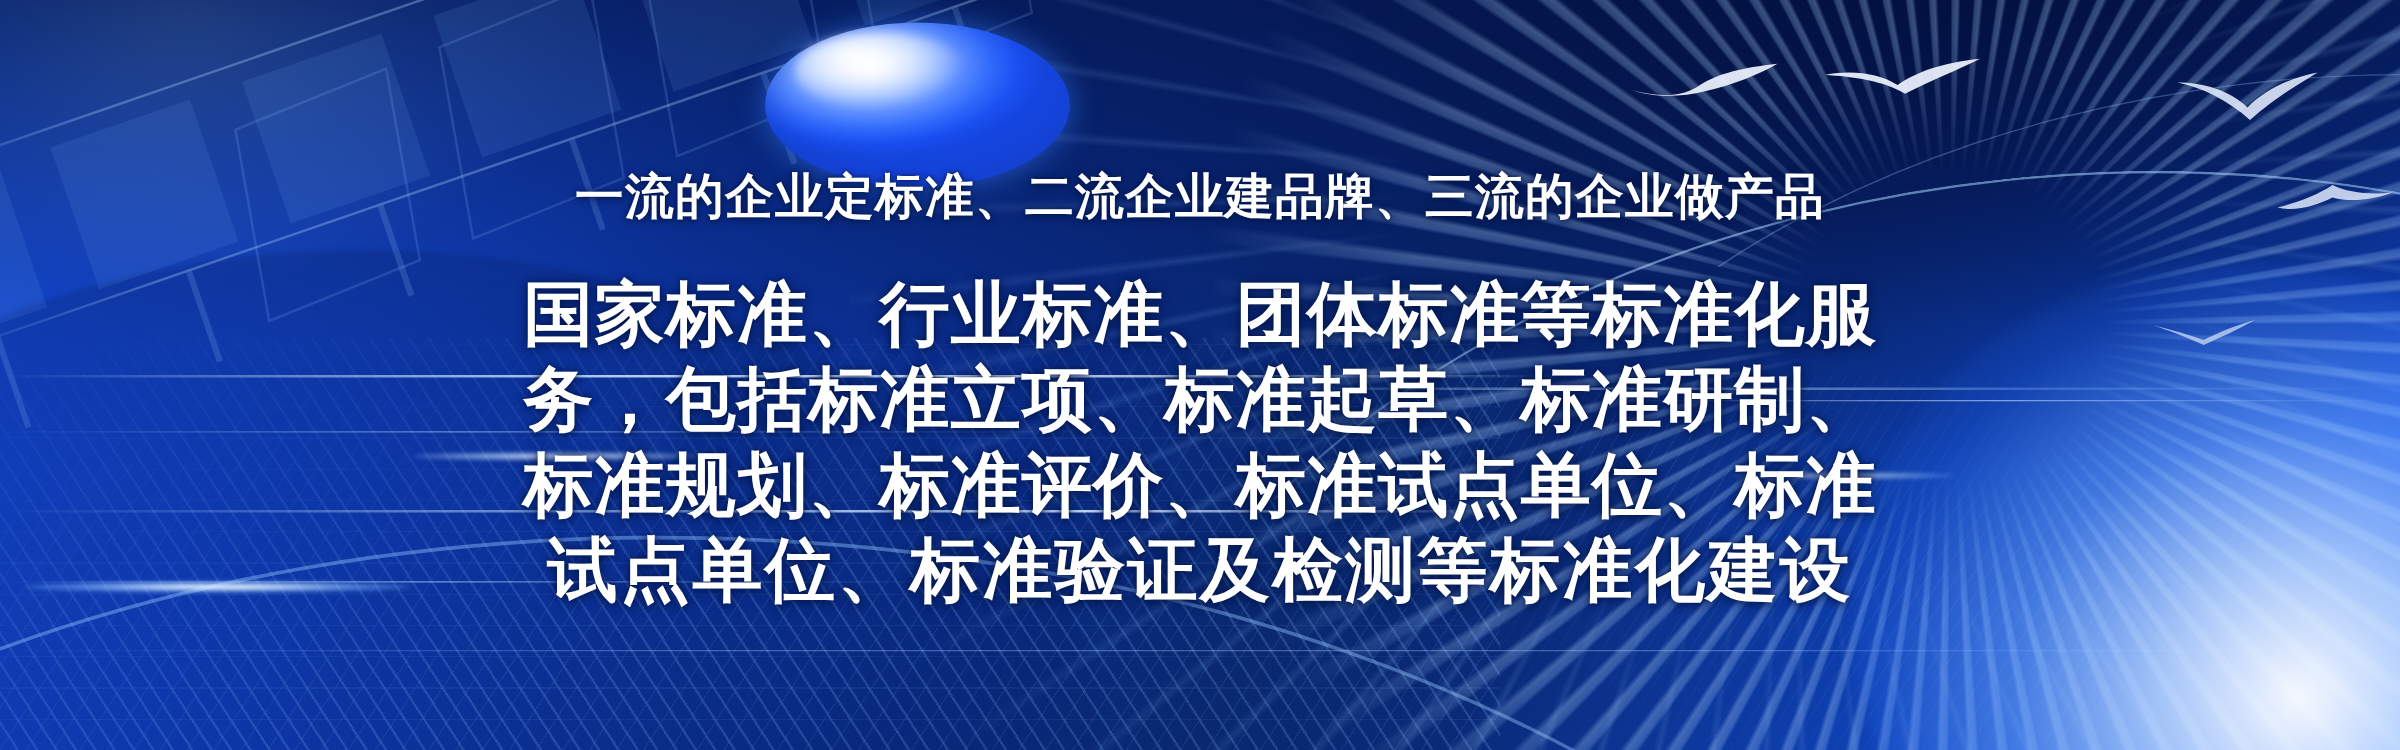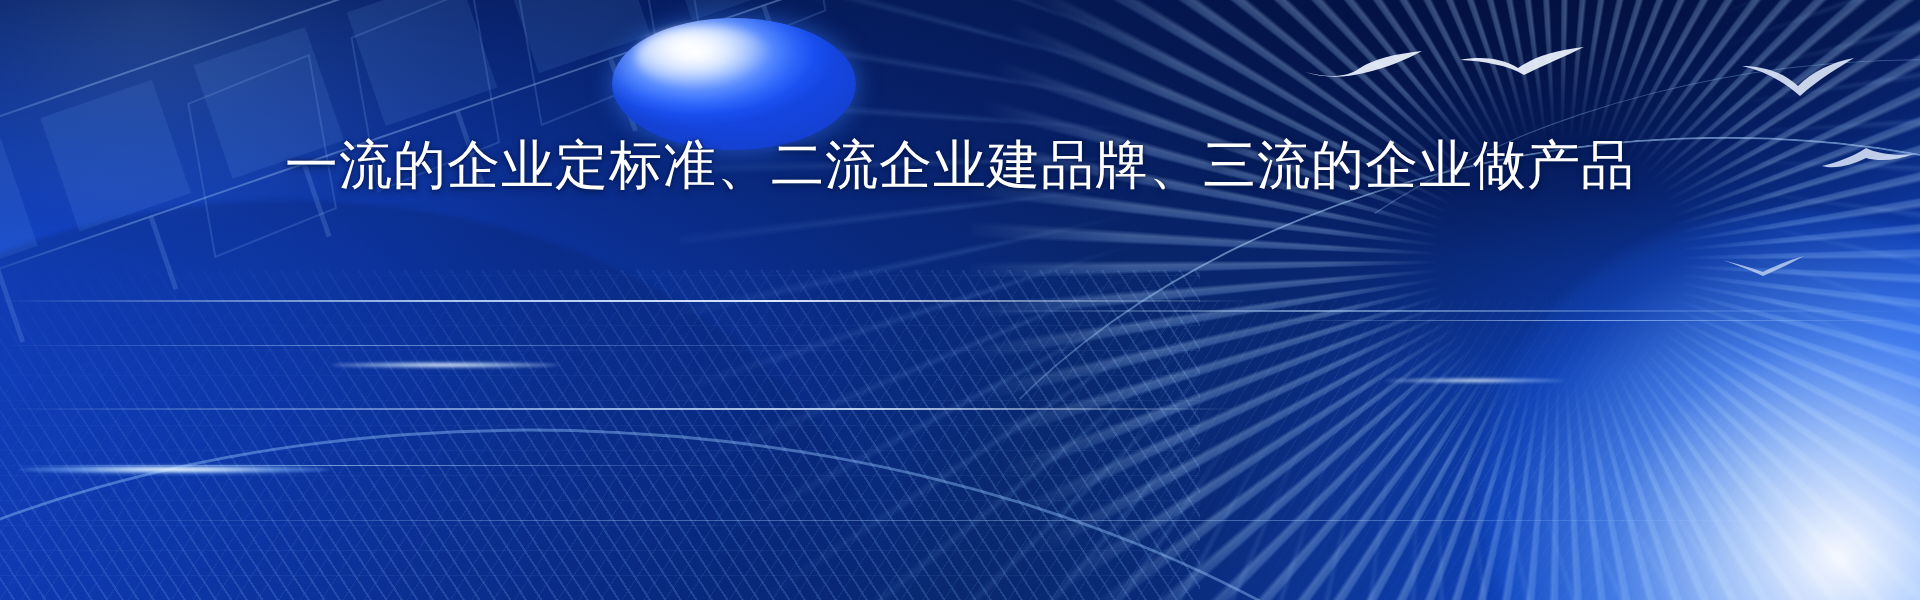--- a/index.html
+++ b/index.html
@@ -300,22 +300,22 @@
   .content {
     position: absolute;
     inset: 0;
     display: flex;
     flex-direction: column;
     align-items: center;
     z-index: 20;
   }
   .headline {
     margin-top: 138px;
-    font-size: 53px;
-    font-weight: normal;
+    font-size: 39px;
+    font-weight: bold;
     color: #ffffff;
     letter-spacing: 1px;
     line-height: 1;
     text-shadow: 0 2px 7px rgba(2,20,70,.85), 0 0 3px rgba(2,20,70,.8);
     white-space: nowrap;
   }
   .subtext {
     margin-top: 40px;
     width: 1252px;
     text-align: center;
@@ -415,15 +415,21 @@
   </div>
   <div class="gull" style="left:1720px; top:252px;">
     <svg width="86" height="26" viewBox="0 0 86 26">
       <path d="M2 8 C18 12, 32 16, 43 20 C54 14, 70 8, 84 4 C70 12, 56 18, 43 24 C30 18, 14 12, 2 8 Z" fill="#cddcf5" opacity="0.75"></path>
     </svg>
   </div>
 
   <div class="content">
     <div class="headline">一流的企业定标准、二流企业建品牌、三流的企业做产品</div>
 
+    <div class="subtext">
+      <span class="ln l1">国家标准、行业标准、团体标准等标准化服</span>
+      <span class="ln l2">务，包括标准立项、标准起草、标准研制、</span>
+      <span class="ln l3">标准规划、标准评价、标准试点单位、标准</span>
+      <span class="ln l4">试点单位、标准验证及检测等标准化建设</span>
+    </div>
   </div>
 
 </div>
 
 </body></html>

